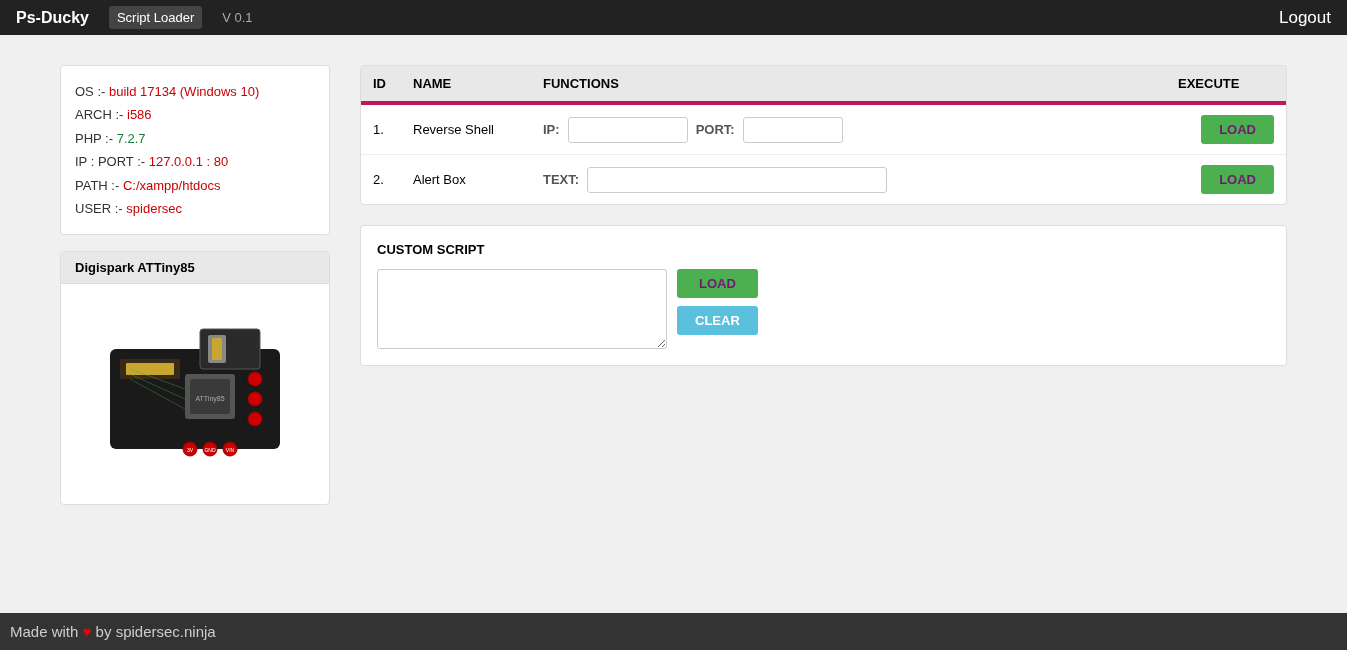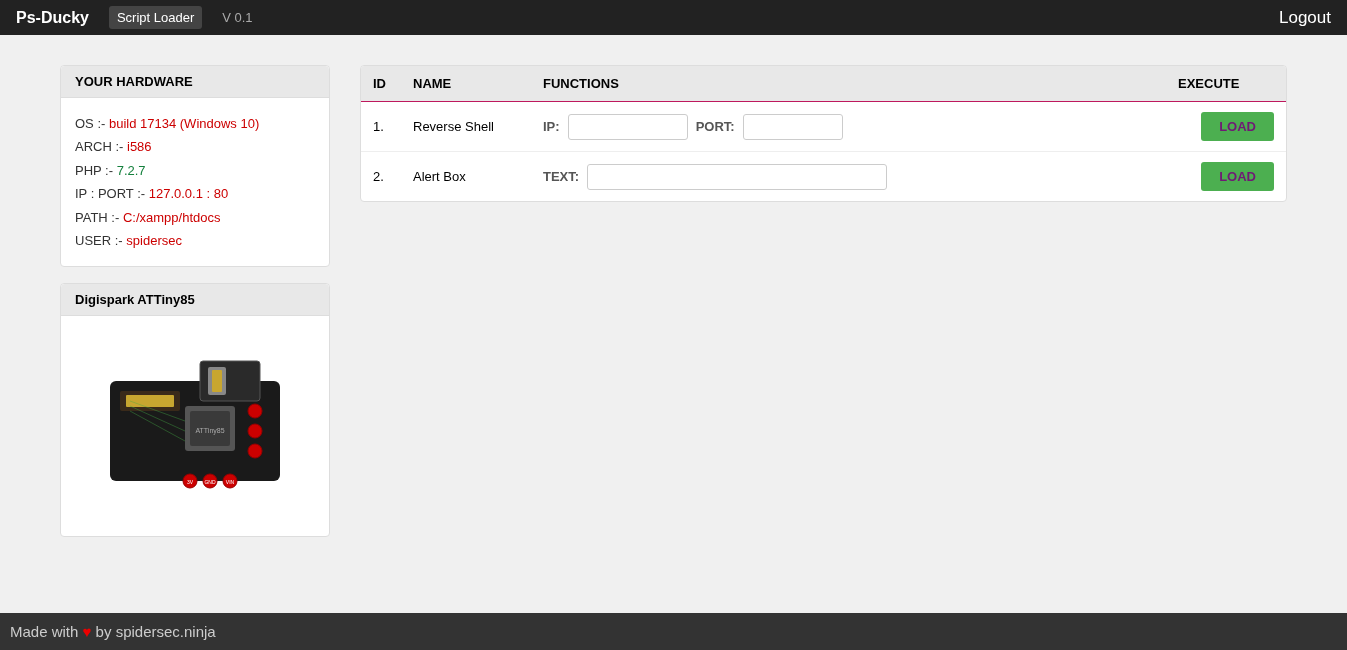--- a/index.html
+++ b/index.html
@@ -120,21 +120,21 @@
       border-collapse: collapse;
     }
     .scripts-table thead tr {
       background: #e8e8e8;
     }
     .scripts-table thead th {
       padding: 10px 12px;
       text-align: left;
       font-weight: bold;
       font-size: 13px;
-      border-bottom: 1px solid #be185d;
+      border-bottom: 4px solid #be185d;
     }
     .scripts-table tbody tr {
       border-bottom: 1px solid #eee;
     }
     .scripts-table tbody tr:last-child {
       border-bottom: none;
     }
     .scripts-table tbody td {
       padding: 10px 12px;
       vertical-align: middle;
@@ -252,21 +252,20 @@
   <span class="navbar-link">Script Loader</span>
   <span class="navbar-version">V 0.1</span>
   <span class="navbar-logout">Logout</span>
 </nav>
 
 <div class="main-content">
 
   <div class="left-col">
 
     <div class="card">
-      <div class="card-header">YOUR HARDWARE</div>
       <div class="card-body">
         <div class="hw-row">
           <span class="hw-label">OS :- </span><span class="hw-value-red">build 17134 (Windows 10)</span>
         </div>
         <div class="hw-row">
           <span class="hw-label">ARCH :- </span><span class="hw-value-red">i586</span>
         </div>
         <div class="hw-row">
           <span class="hw-label">PHP :- </span><span class="hw-value-green">7.2.7</span>
         </div>
@@ -364,19 +363,29 @@
               </div>
             </td>
             <td class="execute-cell">
               <button class="btn-load">LOAD</button>
             </td>
           </tr>
         </tbody>
       </table>
     </div>
 
+    <div class="custom-script-card">
+      <div class="custom-script-title">CUSTOM SCRIPT</div>
+      <div class="custom-script-body">
+        <textarea class="custom-script-textarea" style=""></textarea>
+        <div class="custom-script-buttons">
+          <button class="btn-load">LOAD</button>
+          <button class="btn-clear">CLEAR</button>
+        </div>
+      </div>
+    </div>
 
   </div>
 </div>
 
 <footer class="footer">
   <span>Made with </span><span class="footer-heart">♥</span><span> by spidersec.ninja</span>
 </footer>
 
 </body></html>

